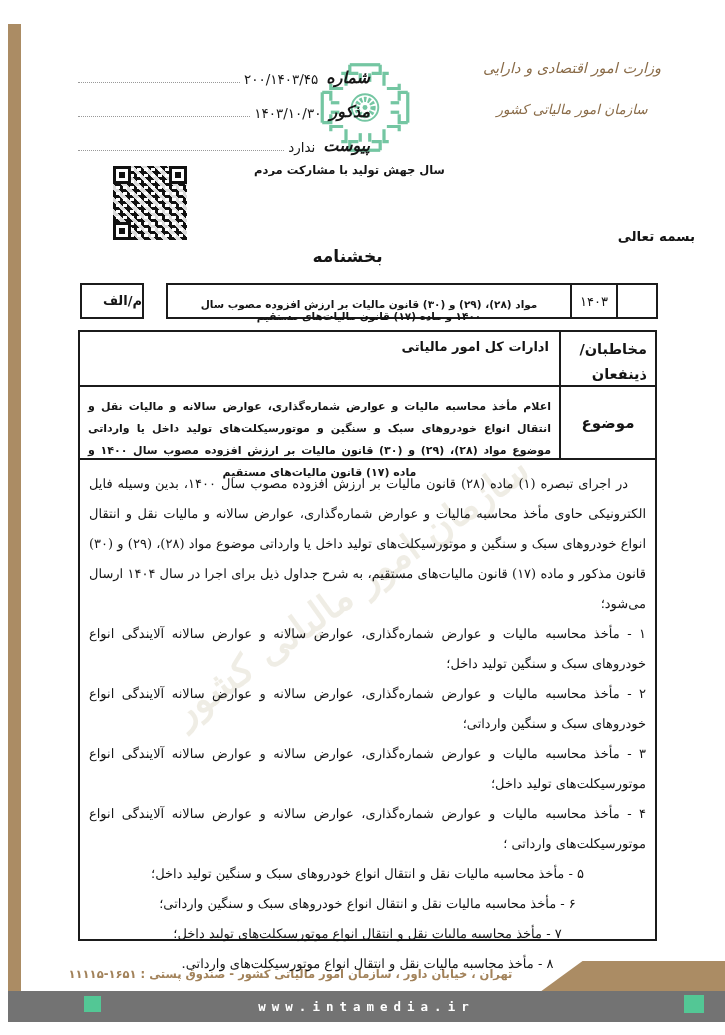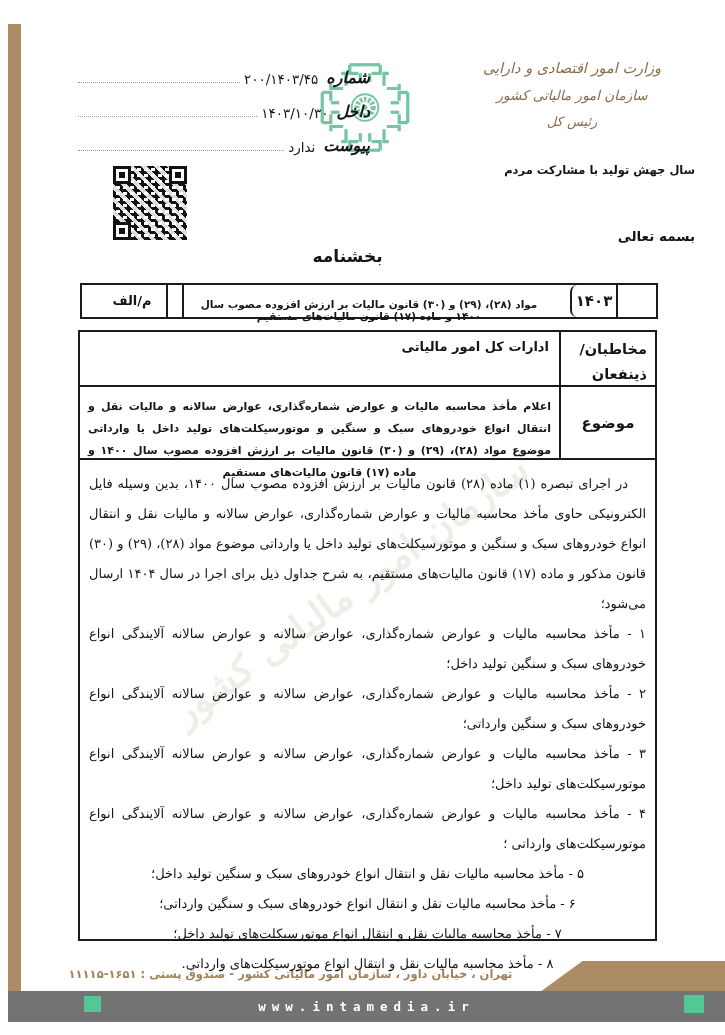--- a/index.html
+++ b/index.html
@@ -15,21 +15,21 @@
             font-family:"DejaVu Sans Mono", monospace;}
   .ftr-address{position:absolute;left:28px;top:967px;width:525px;text-align:center;
                color:#a2825a;font-size:11.5px;font-weight:bold;direction:rtl;}
   .sq{position:absolute;background:#53c795;}
   .sq-l{left:84px;top:996px;width:17px;height:16px;}
   .sq-r{left:684px;top:995px;width:20px;height:18px;}
   .num{direction:ltr;unicode-bidi:embed;}
   
   .hdr-ministry{position:absolute;right:38px;top:60px;width:230px;text-align:center;
                 color:#8a6c49;font-family:"DejaVu Serif", serif;font-style:italic;direction:rtl;}
-  .hdr-ministry .m1{font-size:14.5px;margin-bottom:11px;}
+  .hdr-ministry .m1{font-size:14.5px;margin-bottom:25px;}
   .hdr-ministry .m2{font-size:13.5px;margin-bottom:11px;}
   .hdr-ministry .m3{font-size:13px;}
   
   .logo{position:absolute;left:315px;top:60px;width:100px;height:95px;}
   
   .hdr-left{position:absolute;left:78px;top:64px;width:292px;direction:rtl;}
   .hrow{display:flex;align-items:flex-end;margin-bottom:11px;height:23px;}
   .hlabel{font-family:"DejaVu Serif", serif;font-style:italic;font-weight:bold;
           font-size:16px;margin-left:8px;white-space:nowrap;}
   .hvalue{font-weight:normal;font-size:13.5px;margin-left:4px;white-space:nowrap;}
@@ -37,35 +37,35 @@
   
   .qr{position:absolute;left:113px;top:166px;width:74px;height:74px;background-color:#fff;
       background-image:
         repeating-linear-gradient(45deg, rgba(255,255,255,.85) 0 4px, transparent 4px 9px),
         repeating-linear-gradient(0deg,#111 0 3px,transparent 3px 6px),
         repeating-linear-gradient(90deg,#111 0 3px,#fff 3px 7px);}
   .finder{position:absolute;width:18px;height:18px;border:3px solid #111;background:#fff;box-sizing:border-box;}
   .finder::after{content:"";position:absolute;inset:3px;background:#111;}
   .f-tl{left:0;top:0;} .f-tr{right:0;top:0;} .f-bl{left:0;bottom:0;}
   
-  .c-slogan{position:absolute;left:4px;right:30px;top:163px;text-align:right;
+  .c-slogan{position:absolute;left:4px;right:30px;top:163px;text-align:center;
             font-weight:bold;font-size:11.5px;direction:rtl;}
   .c-basmala{position:absolute;left:0;right:30px;top:210px;text-align:right;
              font-weight:bold;font-size:13.5px;direction:rtl;margin-top:18px;}
   .c-doctype{position:absolute;left:0;right:30px;top:246px;text-align:center;
              font-weight:bold;font-size:17px;direction:rtl;}
   
   .cr-main{position:absolute;left:166px;top:283px;width:492px;height:36px;box-sizing:border-box;
            display:flex;direction:rtl;border:2.5px solid #1b1b1b;}
   .cr-cell{border-left:2px solid #1b1b1b;display:flex;align-items:center;justify-content:center;}
   .cr-empty{width:38px;}
-  .cr-year{width:44px;font-weight:bold;font-size:15px;border-radius:7px;}
+  .cr-year{width:44px;font-weight:normal;font-size:13px;}
   .cr-title{flex:1;border-left:none;font-weight:bold;font-size:10.5px;padding:0 25px;text-align:center;direction:rtl;margin-top:17px;}
-  .cr-code{position:absolute;left:80px;top:283px;width:104px;height:36px;box-sizing:border-box;
-           border:2.5px solid #1b1b1b;text-align:center;line-height:31px;font-weight:bold;font-size:13px;direction:rtl;}
+  .cr-code{position:absolute;left:80px;top:283px;width:64px;height:36px;box-sizing:border-box;
+           border:2.5px solid #1b1b1b;text-align:right;line-height:31px;font-weight:bold;font-size:13px;direction:rtl;}
   
   .main-table{position:absolute;left:78px;top:330px;width:579px;height:611px;box-sizing:border-box;
               border:2.5px solid #1b1b1b;direction:rtl;display:flex;flex-direction:column;z-index:2;}
   .mrow{display:flex;box-sizing:border-box;border-bottom:2px solid #1b1b1b;}
   .label-cell{width:96px;box-sizing:border-box;border-left:2px solid #1b1b1b;font-weight:bold;font-size:14.5px;}
   .value-cell{flex:1;box-sizing:border-box;}
   .row-aud{height:55px;}
   .row-aud .label-cell{padding:5px 8px 0 0;line-height:25px;}
   .row-aud .value-cell{padding:7px 10px 0 0;font-weight:bold;font-size:13px;text-align:right;}
   .row-subj{height:73px;}
@@ -86,21 +86,20 @@
 </head>
 <body>
 
 <div class="page">
 
   <div class="band-left"></div>
 
   <div class="hdr-ministry">
     <div class="m1">وزارت امور اقتصادی و دارایی</div>
     <div class="m2">سازمان امور مالیاتی کشور</div>
-    <div class="m3">رئیس کل</div>
   </div>
 
   <div class="logo">
     <svg viewBox="0 0 100 100" width="100" height="95">
       <defs>
         <g id="arm" fill="none" stroke="#74c6a2" stroke-width="3.4">
           <path d="M34 5 H66"></path>
           <path d="M34 5 v9 h9"></path>
           <path d="M66 5 v9 h-9"></path>
           <path d="M45 14 v9"></path>
@@ -119,21 +118,21 @@
     </svg>
   </div>
 
   <div class="hdr-left">
     <div class="hrow">
       <span class="hlabel">شماره</span>
       <span class="hvalue num">۲۰۰/۱۴۰۳/۴۵</span>
       <span class="leader"></span>
     </div>
     <div class="hrow">
-      <span class="hlabel">داخل</span>
+      <span class="hlabel">مذکور</span>
       <span class="hvalue num">۱۴۰۳/۱۰/۳۰</span>
       <span class="leader"></span>
     </div>
     <div class="hrow">
       <span class="hlabel">پیوست</span>
       <span class="hvalue">ندارد</span>
       <span class="leader"></span>
     </div>
   </div>
 

